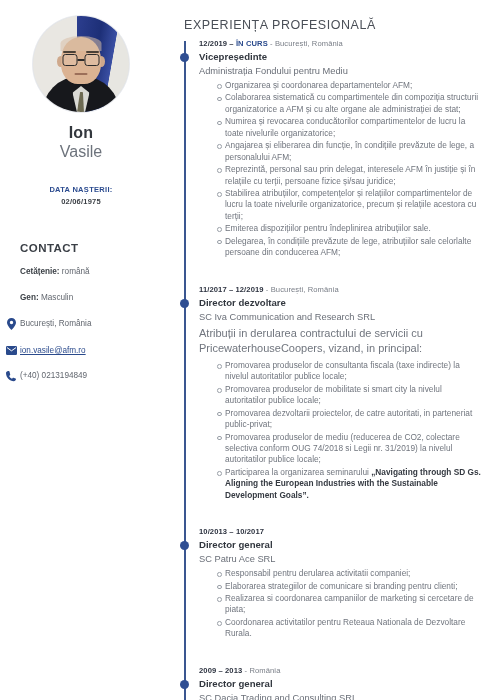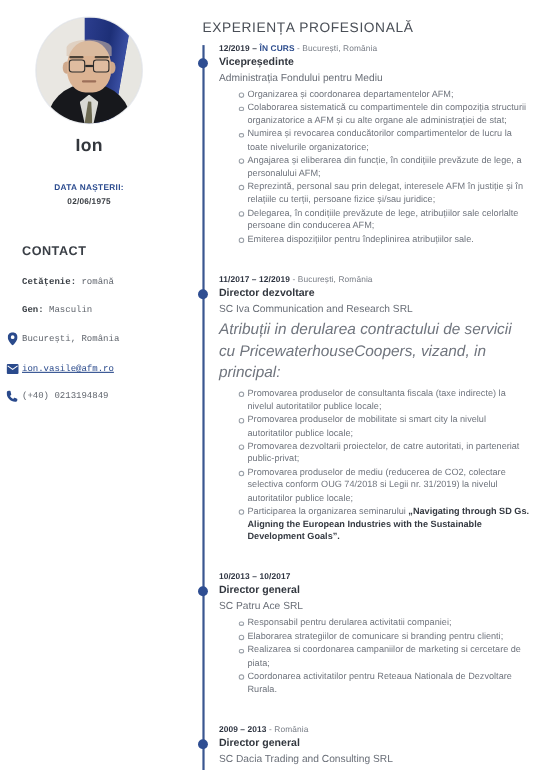--- a/index.html
+++ b/index.html
@@ -119,25 +119,24 @@
     font-weight: bold;
     color: #3a3f46;
     letter-spacing: .45px;
     margin: 36px 0 10px 20px;
   }
 
   .contact-list { margin-left: 20px; }
 
   .c-row {
     display: flex;
-    align-items: flex-end;
+    align-items: center;
     min-height: 17px;
     margin-bottom: 9px;
     position: relative;
-    font-family: Liberation Mono, monospace;
   }
   .c-icon {
     width: 18px;
     flex: 0 0 18px;
     margin-left: -18px;
     display: flex;
     align-items: center;
     justify-content: center;
     color: #2a4a8c;
   }
@@ -218,25 +217,24 @@
     font-weight: bold;
     color: #32373f;
     margin-bottom: 4px;
   }
   .job-org {
     font-size: 9.3px;
     color: #6a6f78;
     margin-bottom: 4px;
   }
   .job-intro {
-    font-size: 14px;
+    font-size: 11px;
     color: #70757e;
     line-height: 1.38;
     margin-bottom: 4px;
-    font-style: italic;
   }
 
   .bullets {
     list-style: none;
     margin: 0 0 0 18px;
     padding: 0;
   }
   .bullets li {
     position: relative;
     font-size: 8.3px;
@@ -284,20 +282,21 @@
           <i class="l"></i>
             <i class="r"></i>
             <b></b>
         </div>
         <div class="ph-mouth"></div>
       </div>
     </div>
 
     <div class="name">
       <div class="first">Ion</div>
+      <div class="last">Vasile</div>
     </div>
 
     <div class="birth">
       <div class="blabel">DATA NAȘTERII:</div>
       <div class="bvalue">02/06/1975</div>
     </div>
 
     <h2 class="section-title">CONTACT</h2>
 
     <div class="contact-list">
@@ -352,22 +351,23 @@
         <span class="dot"></span>
         <div class="job-date"><span>12/2019 – </span><span class="cur">ÎN CURS</span><span class="loc"> - București, România</span></div>
         <div class="job-role">Vicepreședinte</div>
         <div class="job-org">Administrația Fondului pentru Mediu</div>
         <ul class="bullets">
           <li>Organizarea și coordonarea departamentelor AFM;</li>
           <li>Colaborarea sistematică cu compartimentele din compoziția structurii organizatorice a AFM și cu alte organe ale administrației de stat;</li>
           <li>Numirea și revocarea conducătorilor compartimentelor de lucru la toate nivelurile organizatorice;</li>
           <li>Angajarea și eliberarea din funcție, în condițiile prevăzute de lege, a personalului AFM;</li>
           <li>Reprezintă, personal sau prin delegat, interesele AFM în justiție și în relațiile cu terții, persoane fizice și/sau juridice;</li>
+          <li>Stabilirea atribuțiilor, competențelor și relațiilor compartimentelor de lucru la toate nivelurile organizatorice, precum și relațiile acestora cu terții;</li>
+          <li>Emiterea dispozițiilor pentru îndeplinirea atribuțiilor sale.</li>
           <li>Delegarea, în condițiile prevăzute de lege, atribuțiilor sale celorlalte persoane din conducerea AFM;</li>
-          <li>Emiterea dispozițiilor pentru îndeplinirea atribuțiilor sale.</li>
         </ul>
       </section>
 
       <div class="gap-lg"></div>
 
       <section class="job">
         <span class="dot"></span>
         <div class="job-date"><span>11/2017 – 12/2019</span><span class="loc"> - București, România</span></div>
         <div class="job-role">Director dezvoltare</div>
         <div class="job-org">SC Iva Communication and Research SRL</div>

